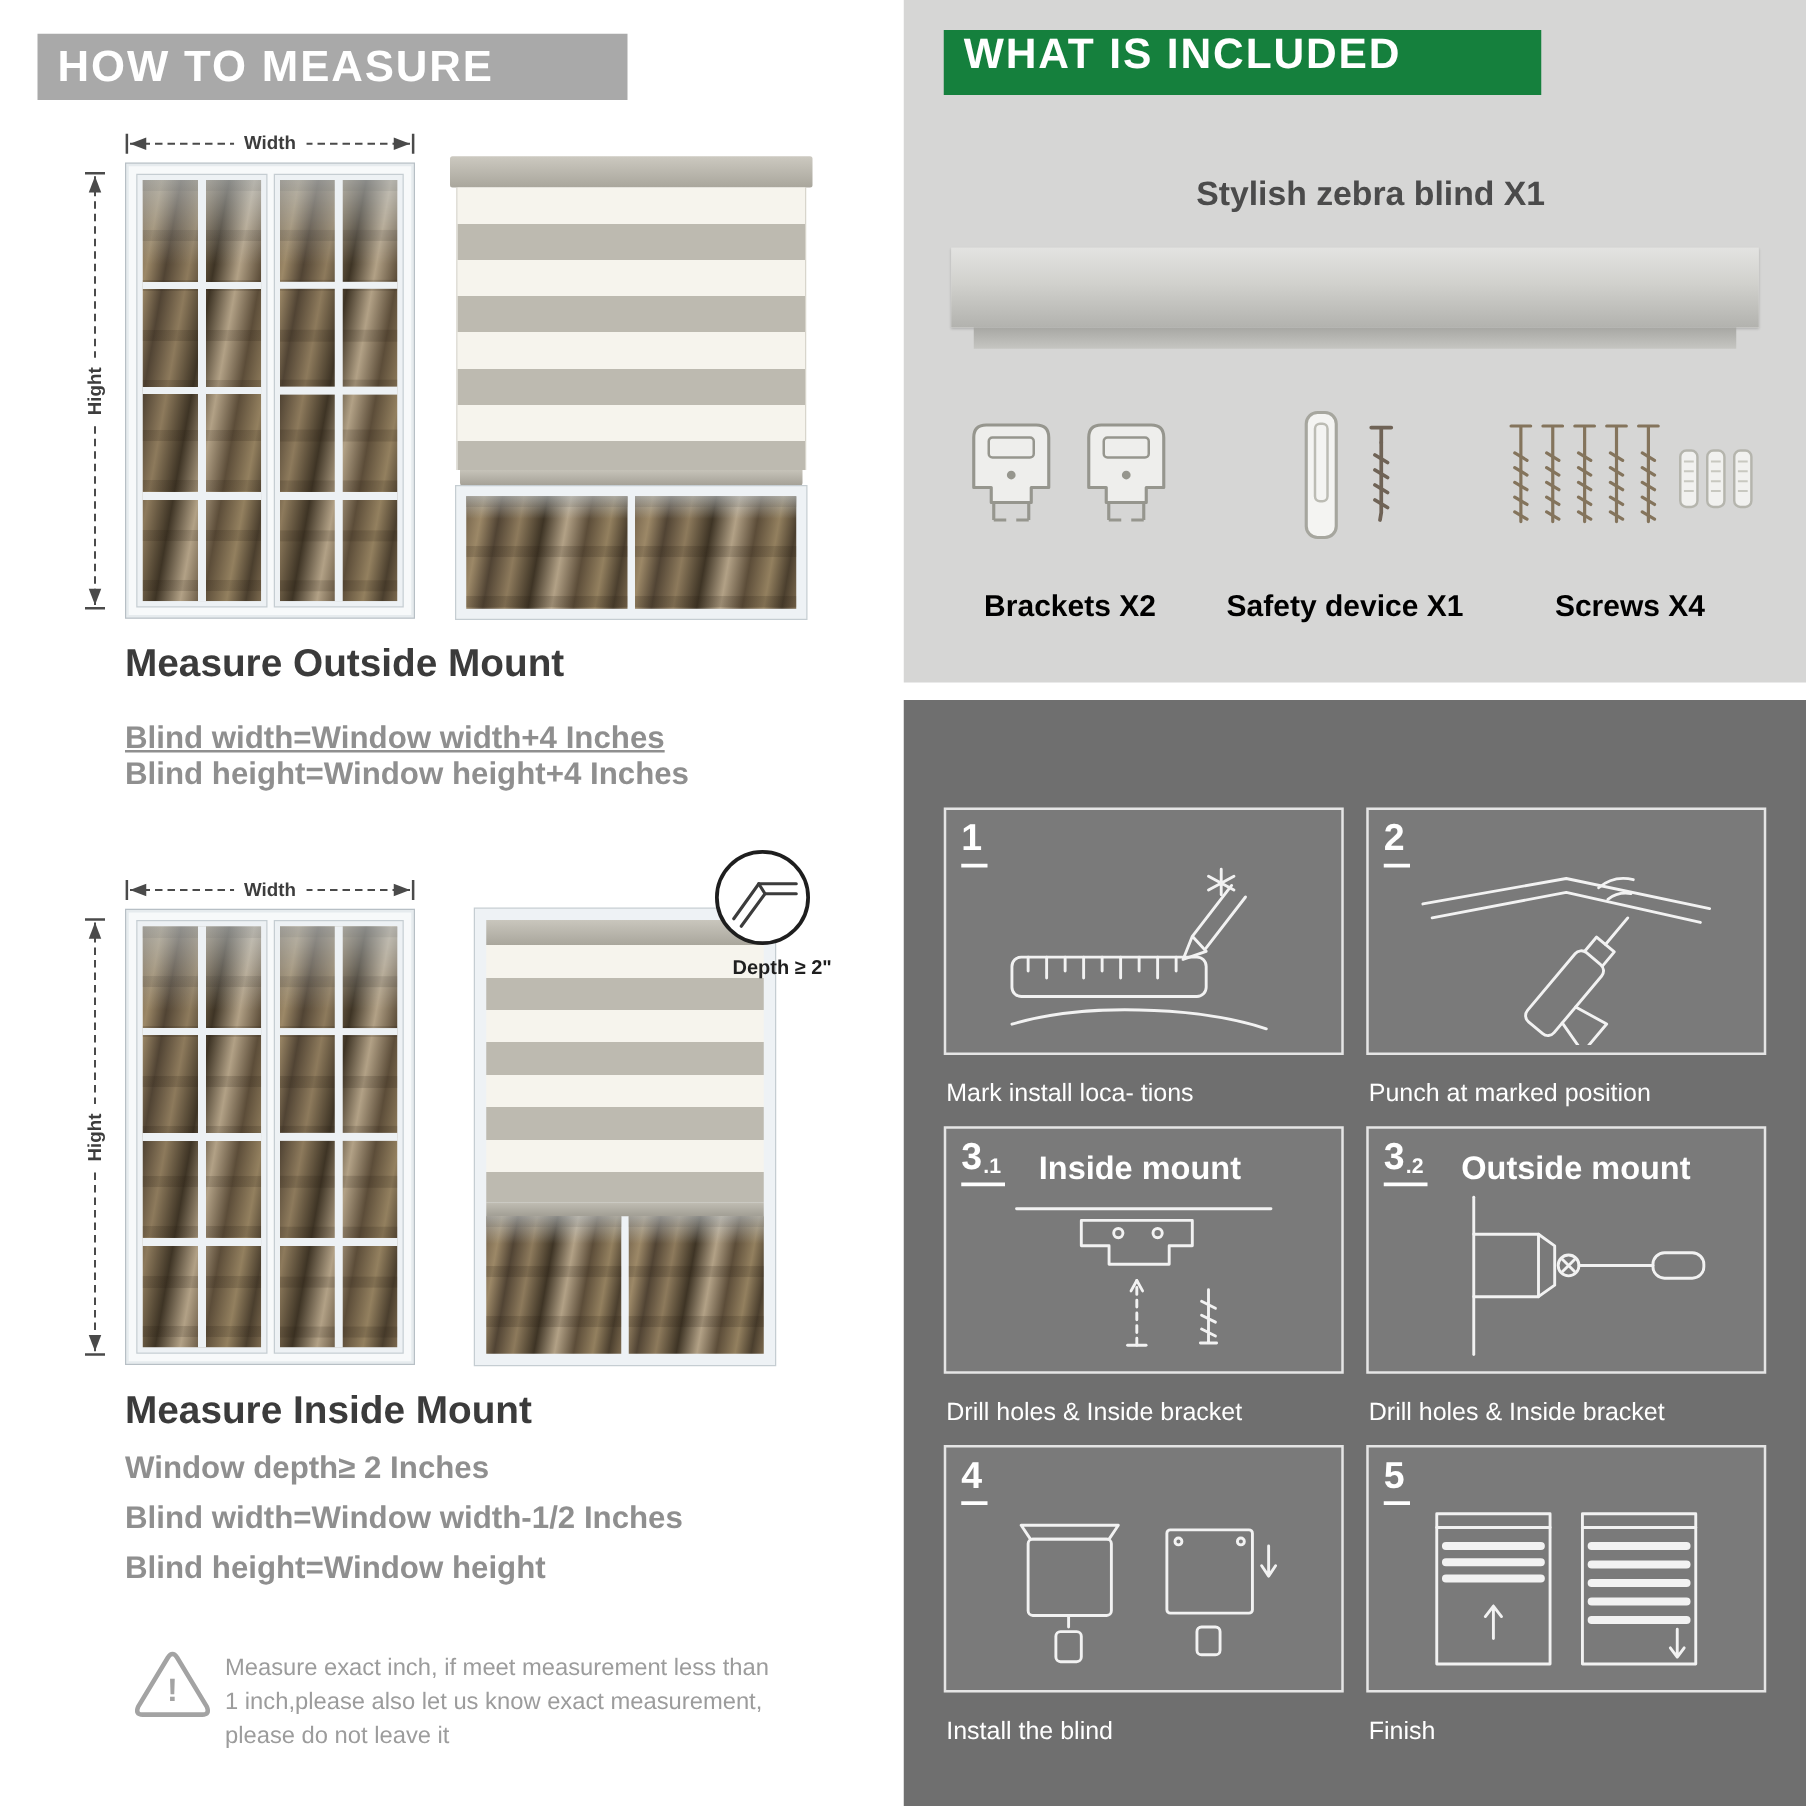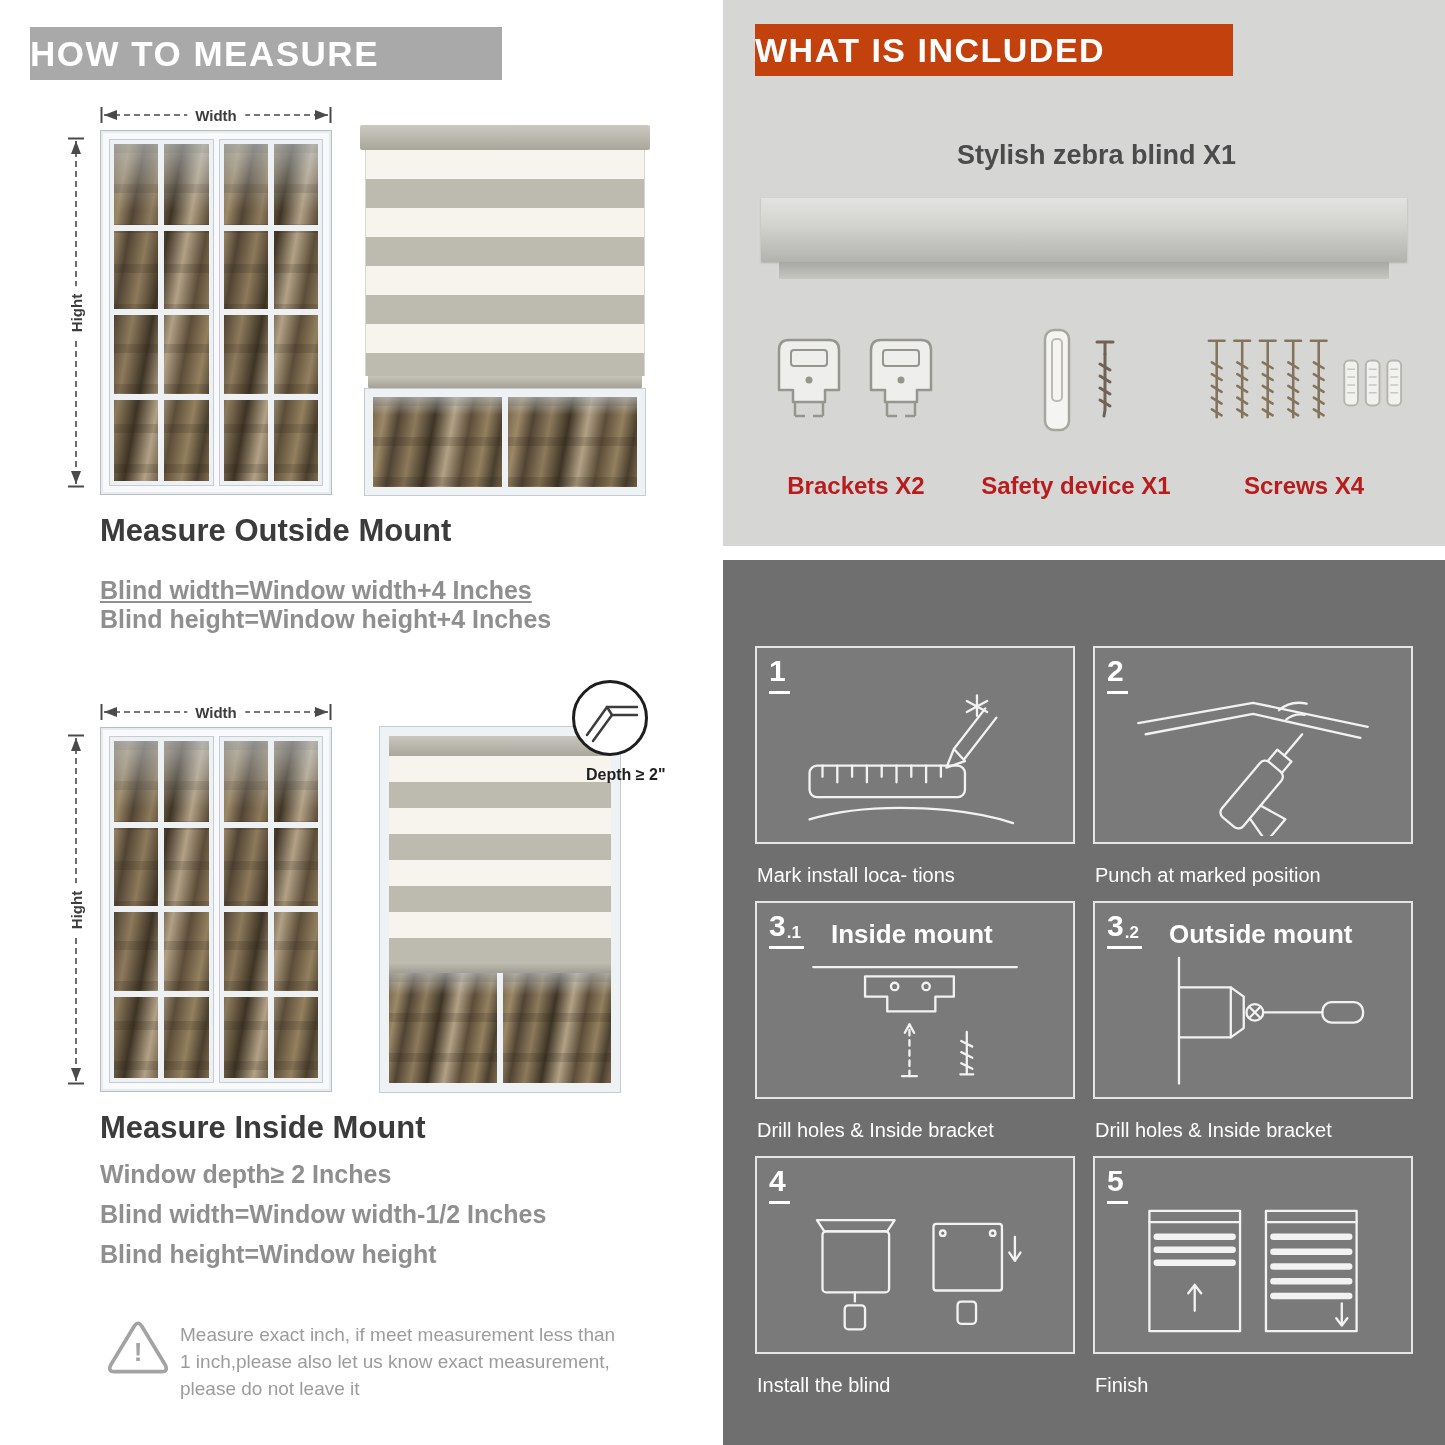--- a/index.html
+++ b/index.html
@@ -2,21 +2,21 @@
 <html><head>
 <meta charset="utf-8">
 <style>
   * { margin:0; padding:0; box-sizing:border-box; }
   html,body { background:#fff; }
   body { font-family:"Liberation Sans", sans-serif; }
   .page { position:relative; width:1445px; height:1445px; background:#fff; overflow:hidden; }
 
   
   .left-header { position:absolute; left:30px; top:27px; width:472px; height:53px;
-    background:#a9a9a9; color:#fff; display:flex; align-items:center; padding-left:0;
+    background:#a9a9a9; color:#fff; display:flex; align-items:center; padding-left:16px;
     font-size:35px; font-weight:bold; letter-spacing:1.5px; }
 
   .harrow { position:absolute; width:232px; height:20px; }
   .harrow svg { position:absolute; inset:0; width:100%; height:100%; }
   .arrow-label { position:absolute; left:50%; top:50%; transform:translate(-50%,-50%);
     background:#fff; padding:0 8px; font-size:15px; font-weight:bold; color:#3d3d3d; white-space:nowrap; }
   .harrow-a { left:100px; top:105px; }
   .harrow-b { left:100px; top:702px; }
 
   .varrow { position:absolute; width:20px; height:351px; }
@@ -74,34 +74,34 @@
   .il1 { top:1160px; } .il2 { top:1200px; } .il3 { top:1240px; }
 
   .warn-tri { position:absolute; left:106px; top:1318px; width:64px; height:58px; }
   .warn-mark { position:absolute; left:106px; top:1337px; width:64px; text-align:center;
     font-size:26px; font-weight:bold; color:#a3a3a3; }
   .warn-text { position:absolute; left:180px; top:1322px; width:446px;
     font-size:19px; color:#9c9c9c; line-height:1.42; }
 
   
   .panel-top { position:absolute; left:723px; top:0; width:722px; height:546px; background:#d6d6d5; }
-  .rt-header { position:absolute; left:32px; top:24px; width:478px; height:52px; background:#c2410c;
-    color:#fff; display:flex; align-items:center; 
+  .rt-header { position:absolute; left:32px; top:24px; width:478px; height:52px; background:#15803d;
+    color:#fff; display:flex; align-items:flex-start; padding-left:16px;
     font-size:34px; font-weight:bold; letter-spacing:1.5px; }
   .product-label { position:absolute; left:0; top:140px; width:100%; text-align:center;
     font-size:27px; font-weight:bold; color:#4b4b4b;padding-left:25px; }
   .headrail { position:absolute; left:38px; top:198px; width:646px; height:64px;
     background:linear-gradient(to bottom,#e3e3e1 0%,#d1d1cd 45%,#b2b2ae 100%);
     box-shadow:0 1px 2px rgba(0,0,0,.18); }
   .headrail-lip { position:absolute; left:56px; top:262px; width:610px; height:17px;
     background:linear-gradient(to bottom,#a7a7a3,#c6c6c2); }
   .items { position:absolute; left:38px; top:322px; width:646px; height:178px;
     display:flex; justify-content:space-between; }
   .item { display:flex; flex-direction:column; align-items:center; justify-content:space-between; height:100%; }
-  .item-label { font-size:24px; font-weight:bold; color:#b91c1c; white-space:nowrap; }
+  .item-label { font-size:24px; font-weight:bold; color:#000000; white-space:nowrap; }
 
   
   .panel-bottom { position:absolute; left:723px; top:560px; width:722px; height:885px; background:#6f6f6f; }
   .rb-header { position:absolute; left:32px; top:12px; width:556px; height:52px; background:#fafafa;
     color:#333; display:flex; align-items:center; padding-left:16px;
     font-size:32px; font-weight:bold; letter-spacing:1px; }
   .steps { position:absolute; left:32px; top:86px; width:658px;
     display:grid; grid-template-columns:1fr 1fr; column-gap:18px; row-gap:14px; }
   .step { display:flex; flex-direction:column; }
   .step-box { position:relative; height:198px; background:#7a7a7a; border:2px solid #e5e5e5; }

